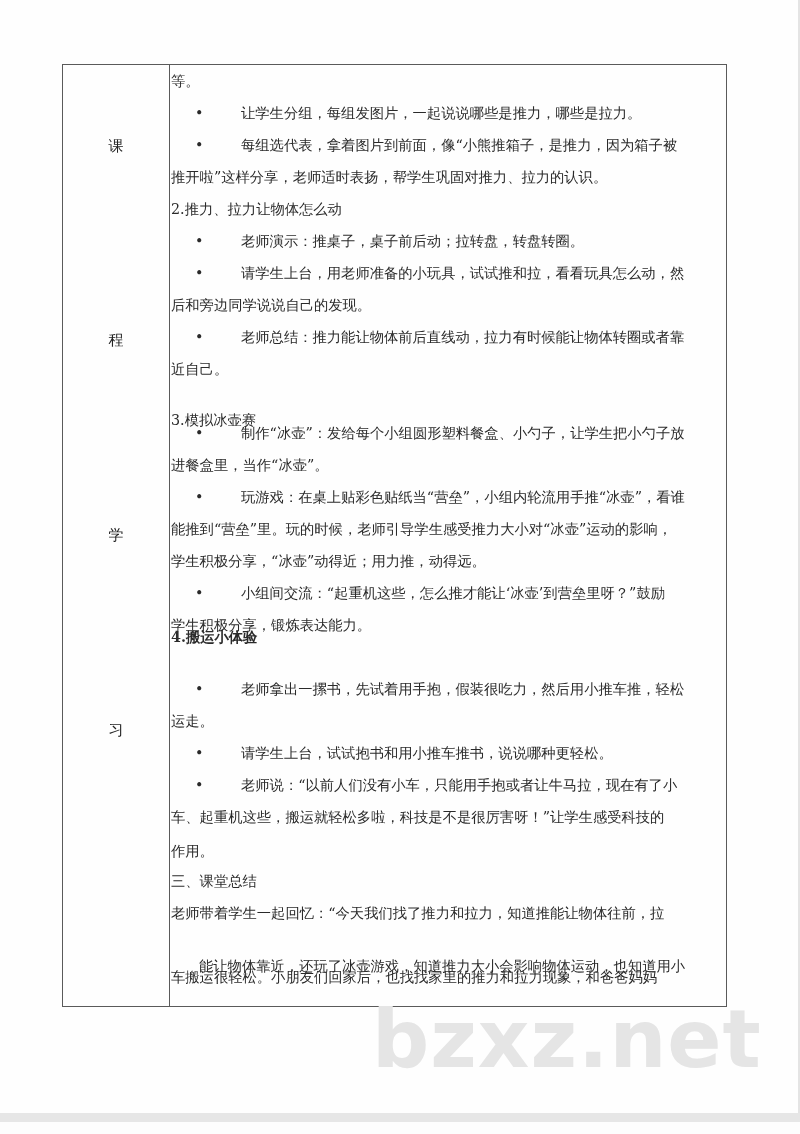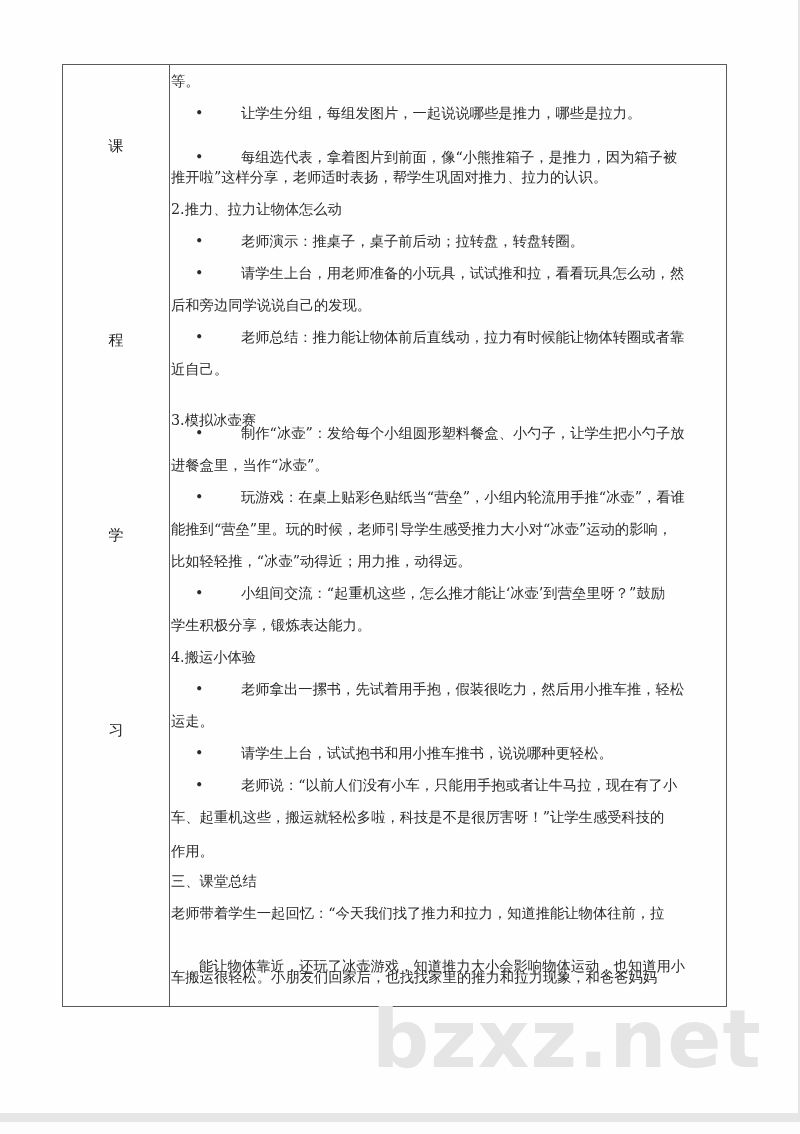--- a/index.html
+++ b/index.html
@@ -30,37 +30,37 @@
     <div class="divider"></div>
 
     <div class="label" style="top:72px">课</div>
     <div class="label" style="top:266px">程</div>
     <div class="label" style="top:461px">学</div>
     <div class="label" style="top:656px">习</div>
 
     <div class="content" id="content">
         <div class="line" style="top: 6px;"><span>等。</span></div>
         <div class="line bullet-line" style="top: 38px;"><span class="bullet">•</span><span>让学生分组，每组发图片，一起说说哪些是推力，哪些是拉力。</span></div>
-        <div class="line bullet-line" style="top: 70px; margin-top: 12px;"><span class="bullet">•</span><span>每组选代表，拿着图片到前面，像“小熊推箱子，是推力，因为箱子被</span></div>
+        <div class="line bullet-line" style="top: 70px;"><span class="bullet">•</span><span>每组选代表，拿着图片到前面，像“小熊推箱子，是推力，因为箱子被</span></div>
         <div class="line" style="top: 102px;"><span>推开啦”这样分享，老师适时表扬，帮学生巩固对推力、拉力的认识。</span></div>
         <div class="line" style="top: 134px;"><span>2.推力、拉力让物体怎么动</span></div>
         <div class="line bullet-line" style="top: 166px;"><span class="bullet">•</span><span>老师演示：推桌子，桌子前后动；拉转盘，转盘转圈。</span></div>
         <div class="line bullet-line" style="top: 198px;"><span class="bullet">•</span><span>请学生上台，用老师准备的小玩具，试试推和拉，看看玩具怎么动，然</span></div>
         <div class="line" style="top: 230px;"><span>后和旁边同学说说自己的发现。</span></div>
         <div class="line bullet-line" style="top: 262px;"><span class="bullet">•</span><span>老师总结：推力能让物体前后直线动，拉力有时候能让物体转圈或者靠</span></div>
         <div class="line" style="top: 294px;"><span>近自己。</span></div>
         <div class="line" style="top: 326px; margin-top: 19px;"><span>3.模拟冰壶赛</span></div>
         <div class="line bullet-line" style="top: 358px;"><span class="bullet">•</span><span>制作“冰壶”：发给每个小组圆形塑料餐盒、小勺子，让学生把小勺子放</span></div>
         <div class="line" style="top: 390px;"><span>进餐盒里，当作“冰壶”。</span></div>
         <div class="line bullet-line" style="top: 422px;"><span class="bullet">•</span><span>玩游戏：在桌上贴彩色贴纸当“营垒”，小组内轮流用手推“冰壶”，看谁</span></div>
         <div class="line" style="top: 454px;"><span>能推到“营垒”里。玩的时候，老师引导学生感受推力大小对“冰壶”运动的影响，</span></div>
-        <div class="line" style="top: 486px;"><span>比如轻轻推，“冰壶”动得近；用力推，动得远。</span></div>
+        <div class="line" style="top: 486px;"><span>学生积极分享，“冰壶”动得近；用力推，动得远。</span></div>
         <div class="line bullet-line" style="top: 518px;"><span class="bullet">•</span><span>小组间交流：“起重机这些，怎么推才能让‘冰壶’到营垒里呀？”鼓励</span></div>
         <div class="line" style="top: 550px;"><span>学生积极分享，锻炼表达能力。</span></div>
-        <div class="line" style="top: 582px;"><span>4.搬运小体验</span></div>
+        <div class="line" style="top: 562px; font-weight: bold;"><span>4.搬运小体验</span></div>
         <div class="line bullet-line" style="top: 614px;"><span class="bullet">•</span><span>老师拿出一摞书，先试着用手抱，假装很吃力，然后用小推车推，轻松</span></div>
         <div class="line" style="top: 646px;"><span>运走。</span></div>
         <div class="line bullet-line" style="top: 678px;"><span class="bullet">•</span><span>请学生上台，试试抱书和用小推车推书，说说哪种更轻松。</span></div>
         <div class="line bullet-line" style="top: 710px;"><span class="bullet">•</span><span>老师说：“以前人们没有小车，只能用手抱或者让牛马拉，现在有了小</span></div>
         <div class="line" style="top: 742px;"><span>车、起重机这些，搬运就轻松多啦，科技是不是很厉害呀！”让学生感受科技的</span></div>
         <div class="line" style="top: 776px;"><span>作用。</span></div>
         <div class="line" style="top: 806px;"><span>三、课堂总结</span></div>
         <div class="line" style="top: 838px;"><span>老师带着学生一起回忆：“今天我们找了推力和拉力，知道推能让物体往前，拉</span></div>
         <div class="line" style="top: 891px; padding-left: 28px;"><span>能让物体靠近，还玩了冰壶游戏，知道推力大小会影响物体运动，也知道用小</span></div>
         <div class="line" style="top: 902px;"><span>车搬运很轻松。小朋友们回家后，也找找家里的推力和拉力现象，和爸爸妈妈</span></div>

